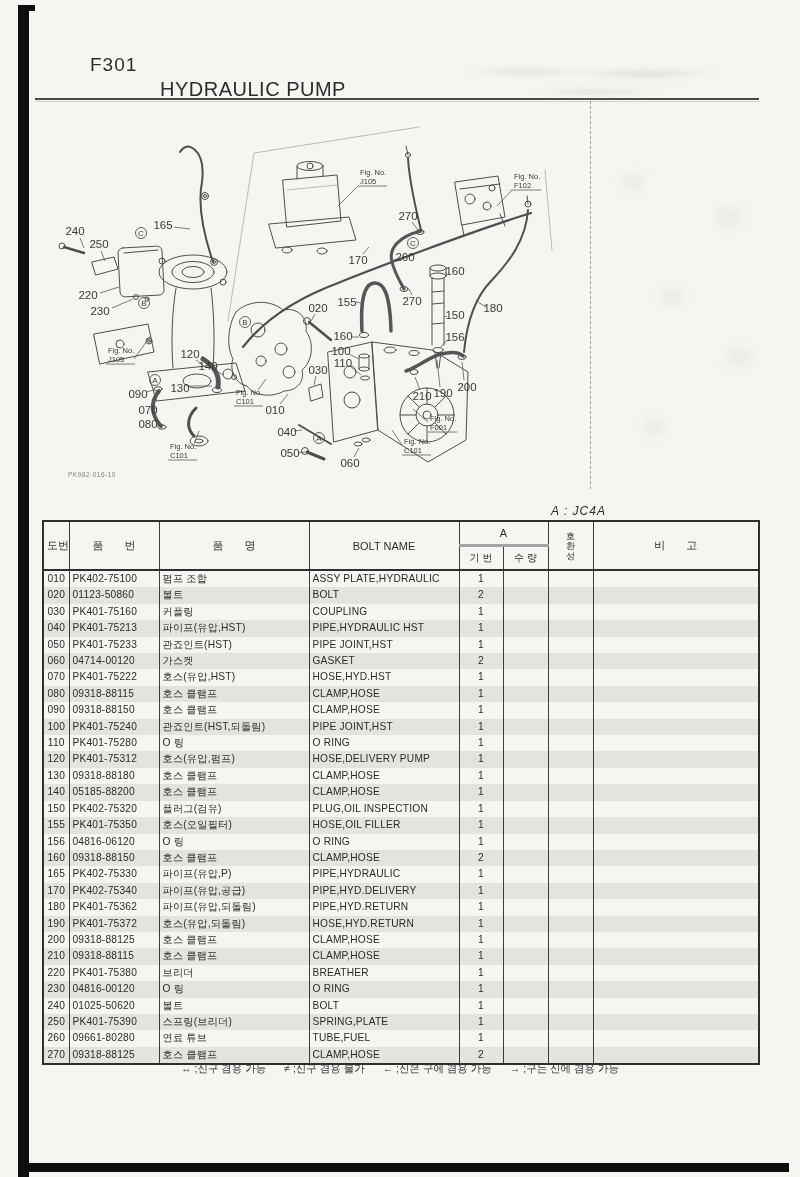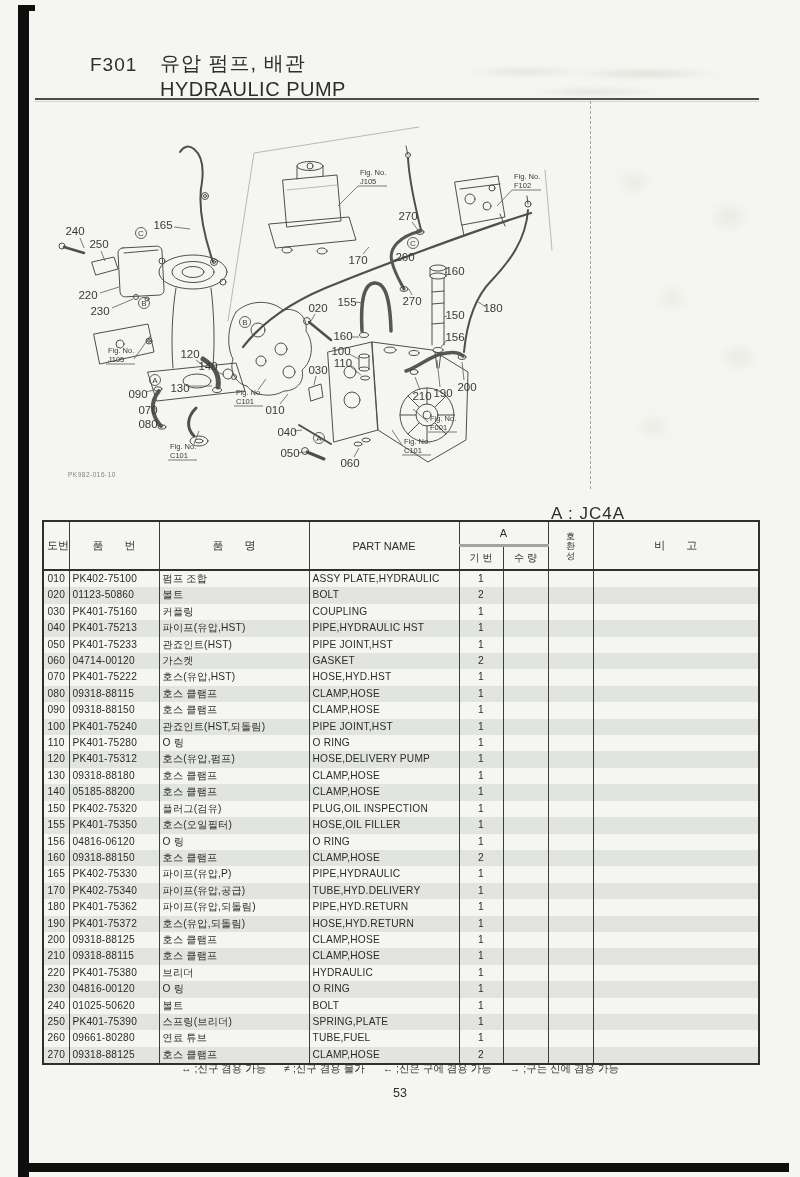--- a/index.html
+++ b/index.html
@@ -32,21 +32,21 @@
   .diagram *{vector-effect:non-scaling-stroke;}
   .art{stroke:#4f4f4f;stroke-width:1;fill:none;stroke-linecap:round;stroke-linejoin:round;}
   .hose{stroke:#565656;}
   .faint{stroke:#a0a099;stroke-width:.7;}
   .callout{font-family:"Liberation Sans",sans-serif;font-size:11.5px;fill:#3a3a3a;text-anchor:middle;}
   .leader{stroke:#5a5a5a;stroke-width:.8;fill:none;}
   .figtxt{font-family:"Liberation Sans",sans-serif;font-size:7.5px;fill:#3a3a3a;}
   .lettertxt{font-family:"Liberation Sans",sans-serif;font-size:8px;fill:#3a3a3a;text-anchor:middle;}
   .dwgcode{font-family:"Liberation Sans",sans-serif;font-size:6.5px;fill:#84847e;letter-spacing:.5px;}
   
-  .variant{position:absolute;left:551px;top:504px;font-size:17px;letter-spacing:1px;}
+  .variant{position:absolute;left:551px;top:504px;font-size:12px;letter-spacing:1px;font-style:italic;}
   
   .table-wrap{position:absolute;left:42px;top:520px;width:716px;}
   table.parts{border-collapse:collapse;table-layout:fixed;width:716px;border:2px solid #2f2f2f;}
   table.parts th,table.parts td{border-left:1px solid #3c3c3c;border-right:1px solid #3c3c3c;
      padding:0 3px;font-weight:normal;overflow:hidden;white-space:nowrap;}
   thead tr.r1 th{height:22px;font-size:11px;}
   thead tr.r2 th{height:22px;font-size:10px;border-top:3px solid #a3a3a3;}
   thead th{border-bottom:2px solid #2f2f2f;text-align:center;}
   .h-pn,.h-nk,.h-rm{letter-spacing:9px;text-indent:9px;}
   .h-compat{font-size:9px!important;line-height:10px;white-space:pre-line!important;padding:0!important;}
@@ -65,21 +65,20 @@
 </head>
 <body>
 
 <div class="page">
 
   <div class="scan-left"></div>
   <div class="scan-bottom"></div>
   <div class="scan-nub"></div>
 
   <div class="sec-code">F301</div>
-  <div class="title-kr">유압 펌프, 배관</div>
   <div class="title-en">HYDRAULIC PUMP</div>
   <div class="rule"></div>
   <div class="rule2"></div>
 
   <div class="smudge-a"></div>
   <div class="smudge-b"></div>
   <div class="crease"></div>
 
   <svg id="diagram-svg" class="diagram" viewBox="40 115 560 385">
     <g class="art faint">
@@ -334,21 +333,21 @@
         <col class="w-s1">
           <col class="w-s2">
           <col class="w-cp">
           <col class="w-rm">
       </colgroup>
       <thead>
         <tr class="r1">
           <th rowspan="2">도번</th>
           <th rowspan="2" class="h-pn">품 번</th>
           <th rowspan="2" class="h-nk">품 명</th>
-          <th rowspan="2">PART NAME</th>
+          <th rowspan="2">BOLT NAME</th>
           <th colspan="2">A</th>
           <th rowspan="2" class="h-compat" id="compat-th">호
 환
 성</th>
           <th rowspan="2" class="h-rm">비 고</th>
         </tr>
         <tr class="r2">
           <th>기 번</th>
           <th>수 량</th>
         </tr>
@@ -541,21 +540,21 @@
             <td class="c3">PIPE,HYDRAULIC</td>
             <td class="c4">1</td>
             <td class="c5"></td>
             <td class="c6"></td>
             <td class="c7"></td>
           </tr>
           <tr>
             <td class="c0">170</td>
             <td class="c1">PK402-75340</td>
             <td class="c2">파이프(유압,공급)</td>
-            <td class="c3">TUBE,HYD.DELIVERY</td>
+            <td class="c3">PIPE,HYD.DELIVERY</td>
             <td class="c4">1</td>
             <td class="c5"></td>
             <td class="c6"></td>
             <td class="c7"></td>
           </tr>
           <tr>
             <td class="c0">180</td>
             <td class="c1">PK401-75362</td>
             <td class="c2">파이프(유압,되돌림)</td>
             <td class="c3">PIPE,HYD.RETURN</td>
@@ -591,21 +590,21 @@
             <td class="c3">CLAMP,HOSE</td>
             <td class="c4">1</td>
             <td class="c5"></td>
             <td class="c6"></td>
             <td class="c7"></td>
           </tr>
           <tr>
             <td class="c0">220</td>
             <td class="c1">PK401-75380</td>
             <td class="c2">브리더</td>
-            <td class="c3">HYDRAULIC</td>
+            <td class="c3">BREATHER</td>
             <td class="c4">1</td>
             <td class="c5"></td>
             <td class="c6"></td>
             <td class="c7"></td>
           </tr>
           <tr>
             <td class="c0">230</td>
             <td class="c1">04816-00120</td>
             <td class="c2">O 링</td>
             <td class="c3">O RING</td>
@@ -657,15 +656,14 @@
         </tbody>
     </table>
   </div>
 
   <div class="legend" id="legend">
       <span>↔ ;신구 겸용 가능</span>
       <span>≠ ;신구 겸용 불가</span>
       <span>← ;신은 구에 겸용 가능</span>
       <span>→ ;구는 신에 겸용 가능</span>
     </div>
-  <div class="pageno">53</div>
 
 </div>
 
 </body></html>

